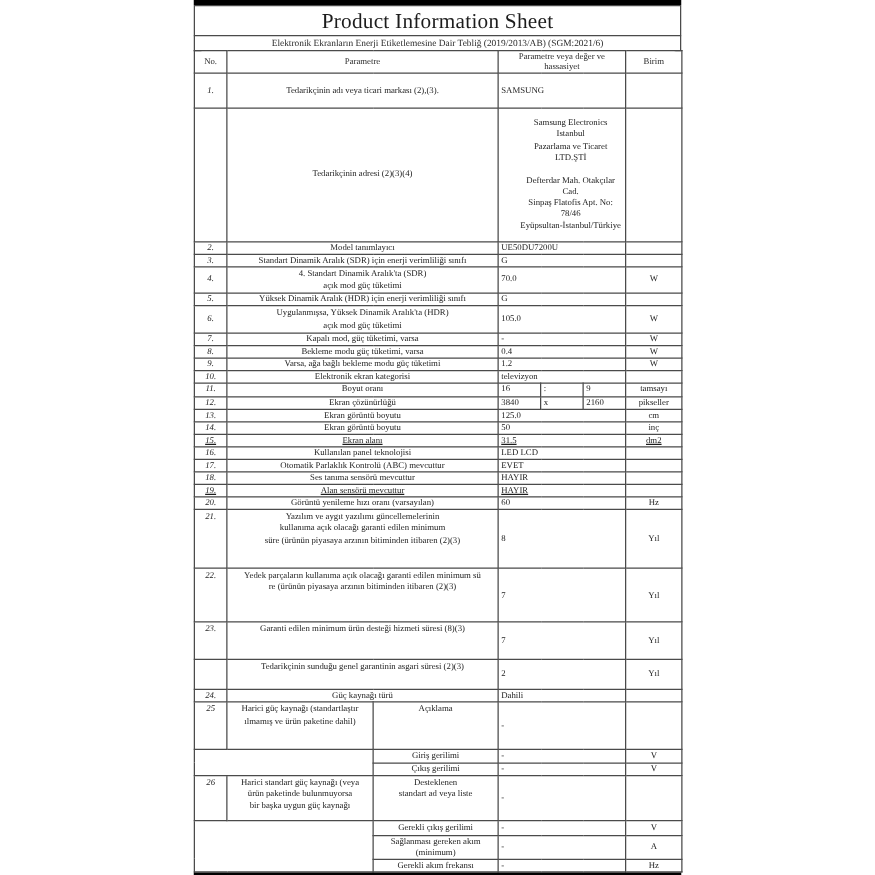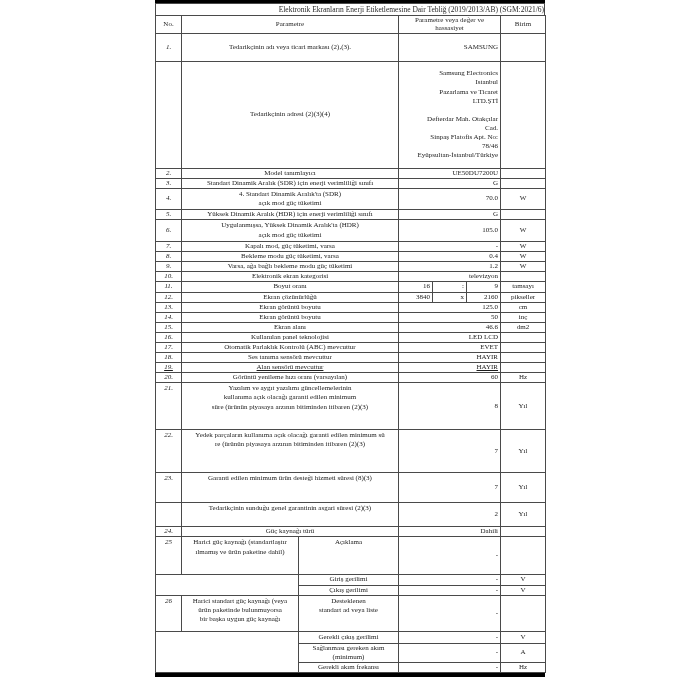--- a/index.html
+++ b/index.html
@@ -5,41 +5,42 @@
   html,body{margin:0;padding:0;}
   body{
     width:700px;height:700px;background:#ffffff;
     font-family:"Liberation Serif","DejaVu Serif",serif;
     color:#1c1c1c;overflow:hidden;
   }
   .page{position:relative;width:390px;margin-left:155px;}
   .edge-bar{width:390px;height:4px;background:#000000;}
   .box{box-sizing:border-box;width:390px;border:1px solid #4a4a4a;text-align:center;background:#ffffff;}
   .title-box{font-size:17px;height:25px;line-height:23px;letter-spacing:.2px;}
-  .subtitle-box{font-size:7.5px;height:13px;line-height:12px;margin-top:-1px;color:#2a2a2a;text-align:right;}
+  .subtitle-box{font-size:7.5px;height:13px;line-height:12px;margin-top:-1px;color:#2a2a2a;}
   table{border-collapse:collapse;table-layout:fixed;width:390px;margin-top:-1px;background:#ffffff;border-radius:11px;}
   th,td{
     border:1px solid #4a4a4a;font-size:7px;font-weight:normal;
     padding:0 2px;box-sizing:border-box;overflow:hidden;vertical-align:middle;
     line-height:1.3;
   }
   thead th{text-align:center;white-space:pre-line;height:16px;line-height:1.2;color:#2a2a2a;}
   td.no{text-align:center;font-style:italic;}
   td.label{text-align:center;white-space:pre-line;}
-  td.value{text-align:right;white-space:pre-line;}
-  td.value-left{text-align:right;padding-left:16px;}
+  td.value{text-align:left;white-space:pre-line;}
+  td.value-left{text-align:center;padding-left:16px;}
   td.unit{text-align:center;}
   td.blank{background:#ffffff;}
   tr.vtop td.no,tr.vtop td.label{vertical-align:top;padding-top:1px;}
 </style>
 </head>
 <body>
 
 <div class="page">
   <div class="edge-bar"></div>
+  <div class="box title-box">Product Information Sheet</div>
   <div class="box subtitle-box">Elektronik Ekranların Enerji Etiketlemesine Dair Tebliğ (2019/2013/AB) (SGM:2021/6)</div>
   <table>
     <colgroup>
       <col style="width:26px">
         <col style="width:117px">
         <col style="width:100px">
       <col style="width:34px">
         <col style="width:34px">
         <col style="width:34px">
         <col style="width:45px">
@@ -148,24 +149,24 @@
           <td class="label" colspan="2">Ekran görüntü boyutu</td>
           <td class="value" colspan="3">125.0</td>
           <td class="unit">cm</td>
         </tr>
         <tr style="height: 10px;">
           <td class="no">14.</td>
           <td class="label" colspan="2">Ekran görüntü boyutu</td>
           <td class="value" colspan="3">50</td>
           <td class="unit">inç</td>
         </tr>
-        <tr style="height: 10px;">
+        <tr style="height: 10px; text-decoration: underline;">
           <td class="no">15.</td>
           <td class="label" colspan="2">Ekran alanı</td>
-          <td class="value" colspan="3">46.6</td>
+          <td class="value" colspan="3">31.5</td>
           <td class="unit">dm2</td>
         </tr>
         <tr style="height: 10px;">
           <td class="no">16.</td>
           <td class="label" colspan="2">Kullanılan panel teknolojisi</td>
           <td class="value" colspan="3">LED LCD</td>
           <td class="unit"></td>
         </tr>
         <tr style="height: 10px;">
           <td class="no">17.</td>

